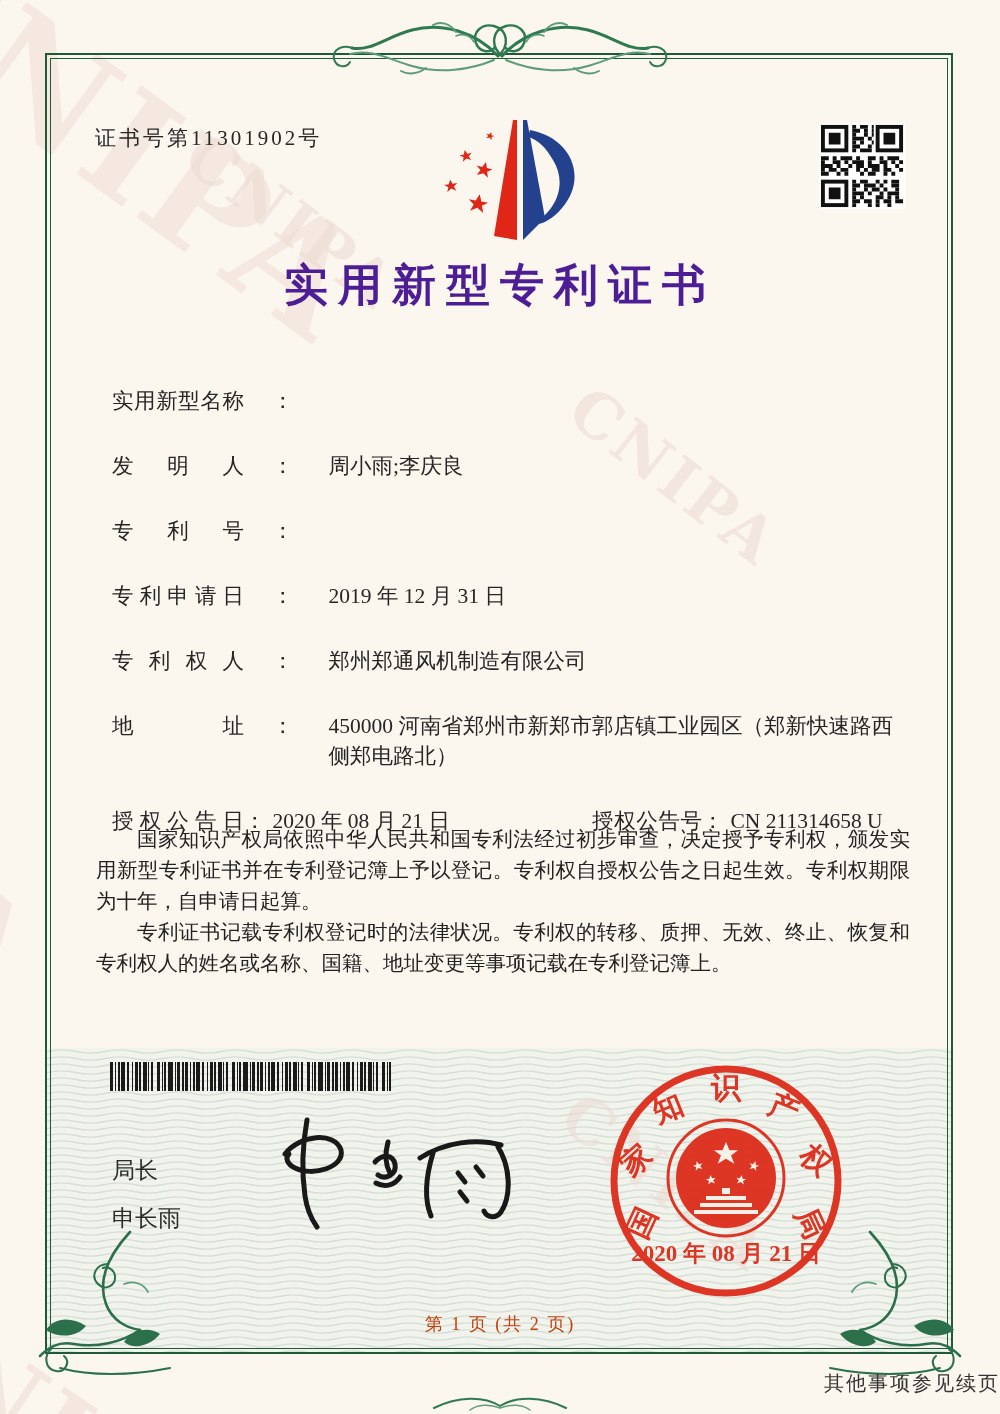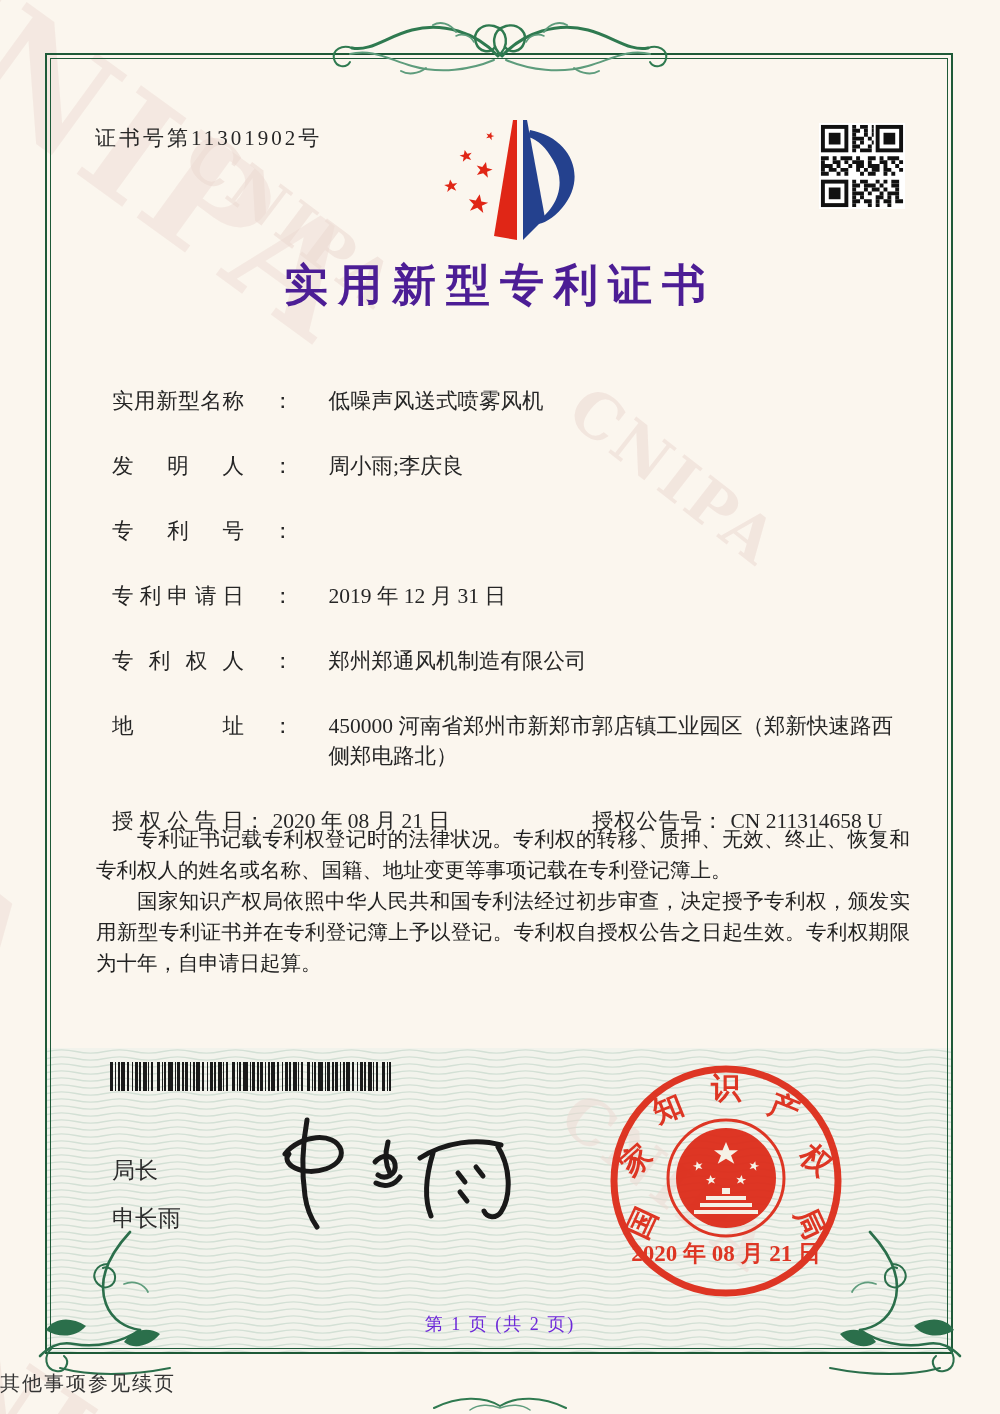--- a/index.html
+++ b/index.html
@@ -54,22 +54,22 @@
     font-size:20.5px; line-height:31px; text-align:justify; color:#222;
   }
   .bodytext p { text-indent:2em; }
   
   .barcode { position:absolute; left:110px; top:1062px; }
   .officer { position:absolute; left:112px; top:1148px; font-size:23px; line-height:48px;
              font-family:Liberation Mono, monospace; color:#2c2c2c; }
   .signature { position:absolute; left:255px; top:1106px; }
   .seal { position:absolute; left:597px; top:1052px; opacity:.95; }
   .page-label { position:absolute; left:0; right:0; top:1312px; text-align:center;
-                font-size:18px; letter-spacing:2px; color:#6d28d9; }
-  .footer-note { position:absolute; left:0; right:0; top:1370px; text-align:left;
+                font-size:18px; letter-spacing:2px; color:#c2410c; }
+  .footer-note { position:absolute; left:0; right:0; top:1370px; text-align:right;
                  font-size:20px; color:#333; letter-spacing:2px; }
 </style>
 </head>
 <body>
 
 <div class="wm" style="left:215px; top:118px; font-size:62px; transform:rotate(37deg);">CNIPA</div>
 <div class="wm" style="left:600px; top:372px; font-size:62px; transform:rotate(38deg);">CNIPA</div>
 <div class="wm" style="left:-420px; top:520px; font-size:170px; transform:rotate(38deg); opacity:.45;">CNIPA</div>
 <div class="wm" style="left:-60px; top:-100px; font-size:150px; transform:rotate(36deg); opacity:.45;">CNIPA</div>
 <div class="wm" style="left:-90px; top:1255px; font-size:110px; transform:rotate(34deg); opacity:.5;">CNIPA</div>
@@ -209,21 +209,20 @@
     </g>
   </svg>
 </div>
 
 <div class="title">实用新型专利证书</div>
 
 <div class="fields">
   <div class="row">
     <span class="flabel">实用新型名称</span>
       <span class="colon">：</span>
-      <span class="fvalue">低噪声风送式喷雾风机</span>
   </div>
   <div class="row">
     <span class="flabel">发明人</span>
       <span class="colon">：</span>
       <span class="fvalue">周小雨;李庆良</span>
   </div>
   <div class="row">
     <span class="flabel">专利号</span>
       <span class="colon">：</span>
   </div>
@@ -250,22 +249,22 @@
     </span>
     <span class="auth-right">
       <span class="flabel">授权公告号</span>
         <span class="colon">：</span>
         <span class="fvalue">CN 211314658 U</span>
     </span>
   </div>
 </div>
 
 <div class="bodytext">
+  <p>国家知识产权局依照中华人民共和国专利法经过初步审查，决定授予专利权，颁发实用新型专利证书并在专利登记簿上予以登记。专利权自授权公告之日起生效。专利权期限为十年，自申请日起算。</p>
   <p>专利证书记载专利权登记时的法律状况。专利权的转移、质押、无效、终止、恢复和专利权人的姓名或名称、国籍、地址变更等事项记载在专利登记簿上。</p>
-  <p>国家知识产权局依照中华人民共和国专利法经过初步审查，决定授予专利权，颁发实用新型专利证书并在专利登记簿上予以登记。专利权自授权公告之日起生效。专利权期限为十年，自申请日起算。</p>
 </div>
 
 <div class="barcode">
   <svg width="282" height="29" viewBox="0 0 282 29">
     <line x1="0" y1="14.5" x2="282" y2="14.5" stroke="#1a1a1a" stroke-width="29" stroke-dasharray="3 2 1 2 2 1 4 2 2 3 1 2 3 1 2 2 4 1 1 2 2 4 3 2 1 1 2 2 5 2 1 1 3 2 2 1"></line>
   </svg>
 </div>
 
 <div class="officer">
   <div>局长</div>

